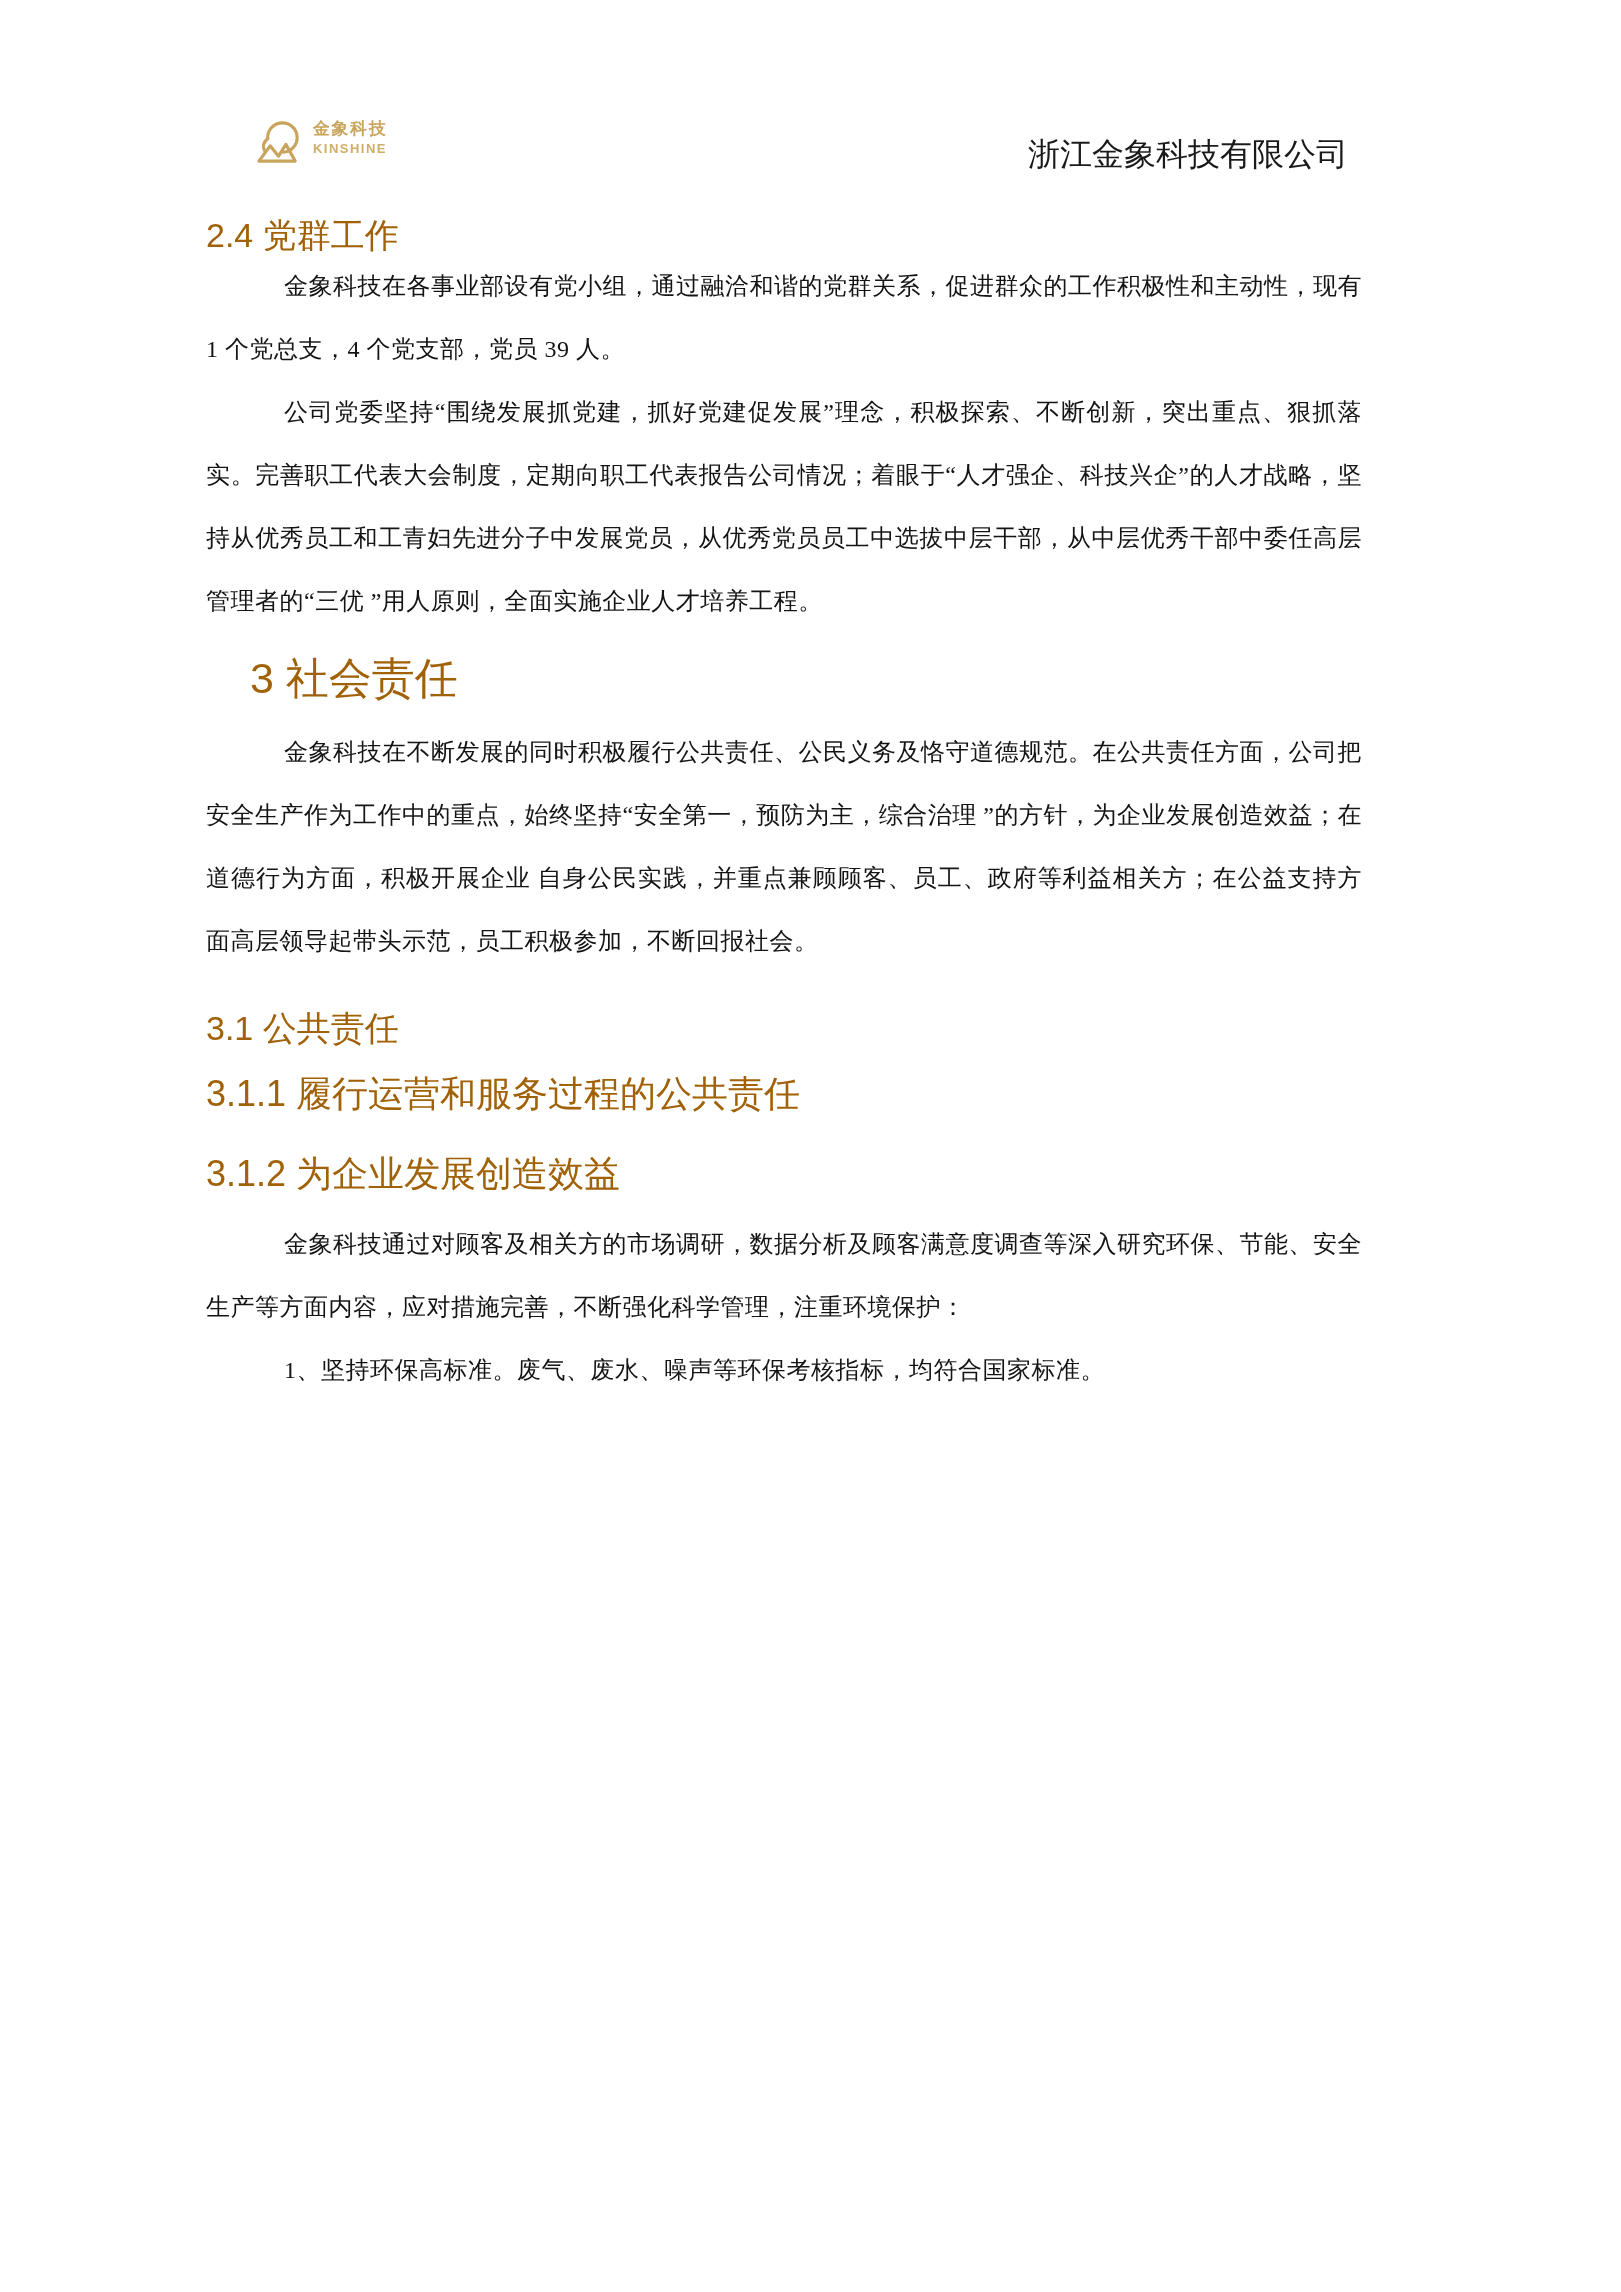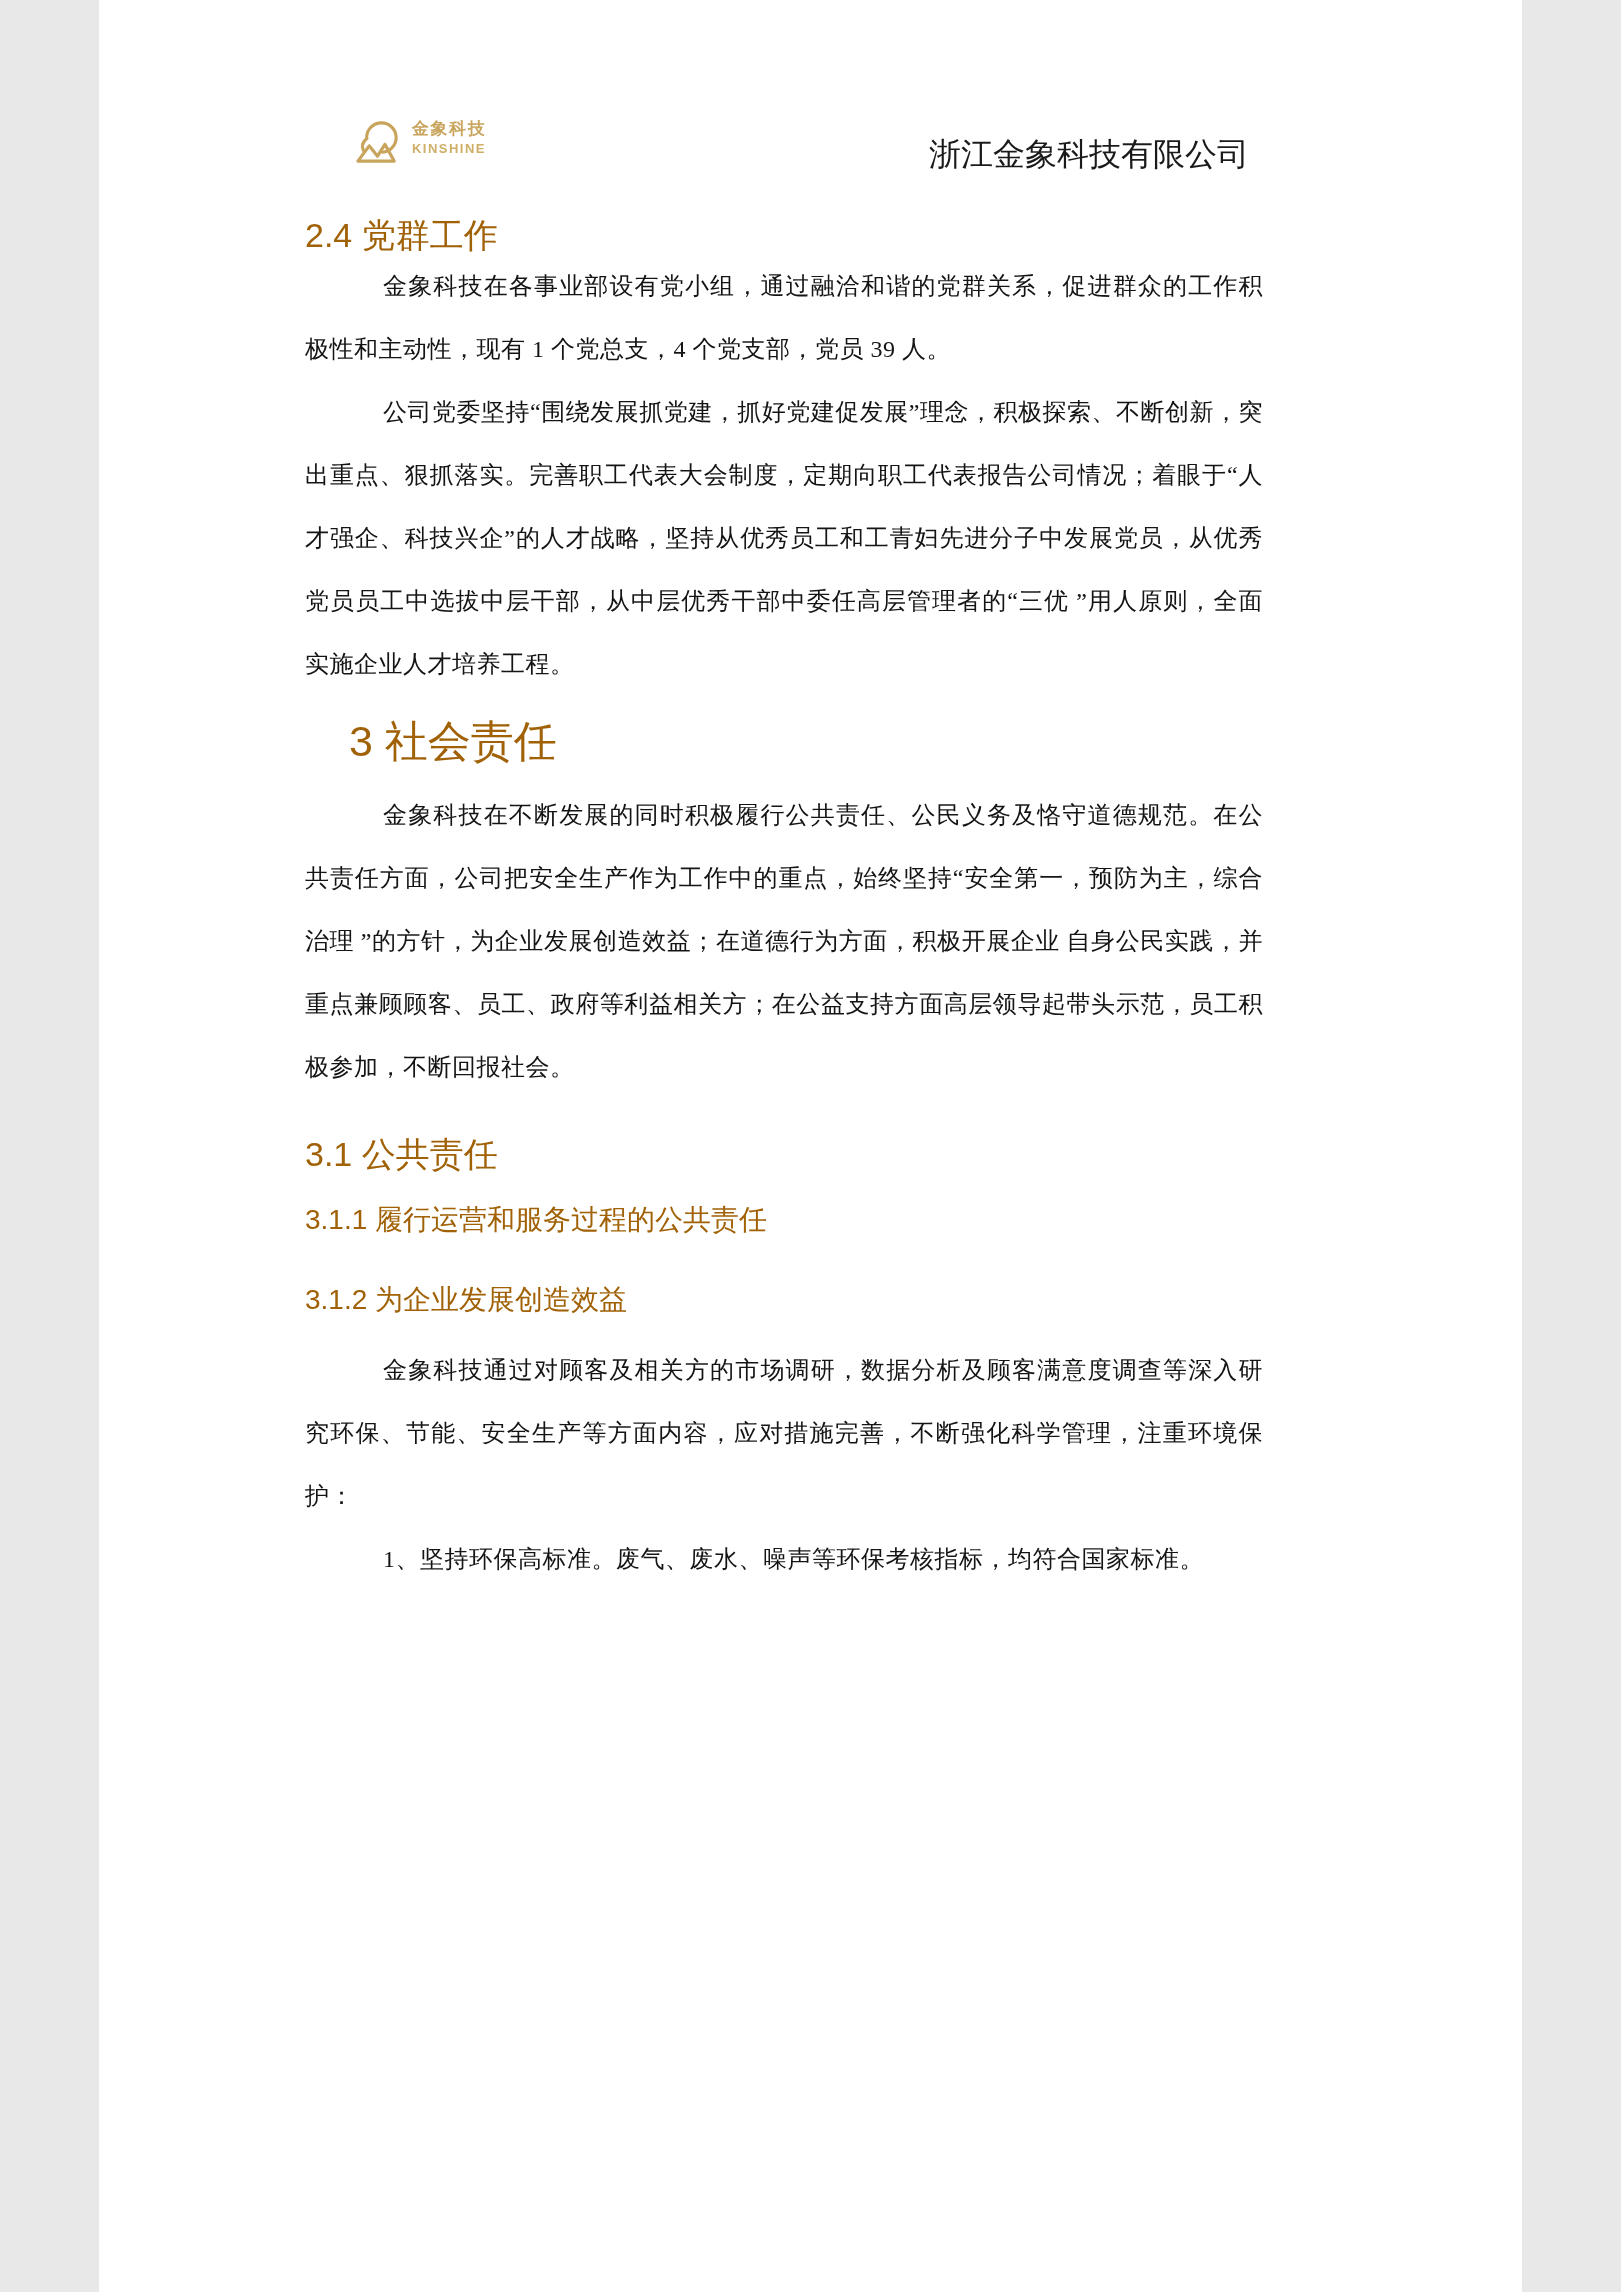--- a/index.html
+++ b/index.html
@@ -1,18 +1,18 @@
 <!DOCTYPE html>
 <html lang="zh"><head>
 <meta charset="utf-8">
 <style>
   html,body{margin:0;padding:0;background:#e8e8e8;}
   .page{
     position:relative;
-    width:1423px;height:2293px;
+    width:1621px;height:2293px;
     margin:0 auto;
     background:#ffffff;
     box-sizing:border-box;
     padding:110px 259px 0 206px;
     color:#1a1a1a;
     font-family:"Liberation Serif","DejaVu Serif",serif;
   }
   
   .header-row{
     display:flex;justify-content:space-between;align-items:flex-start;
@@ -35,21 +35,21 @@
   }
   
   .h-big,.h-mid,.h-small{
     font-family:"Liberation Sans","DejaVu Sans",sans-serif;
     font-weight:normal;color:#a16207;margin:0;
   }
   .h-big{font-size:43px;line-height:55px;margin-top:17.6px;margin-left:44px;}
   .h-mid{font-size:34px;line-height:39px;}
   .h-mid.first{margin-top:44px;}
   .h-mid.sec31{margin-top:35px;line-height:41px;}
-  .h-small{font-size:28px;line-height:41px;}
+  .h-small{font-size:36px;line-height:41px;}
   .h-small.s311{margin-top:23.5px;}
   .h-small.s312{margin-top:39px;}
   
   .body-para{
     margin:0;
     font-size:24px;line-height:63px;
     text-align:justify;
     text-indent:78px;
     letter-spacing:0.5px;
     color:#141414;

